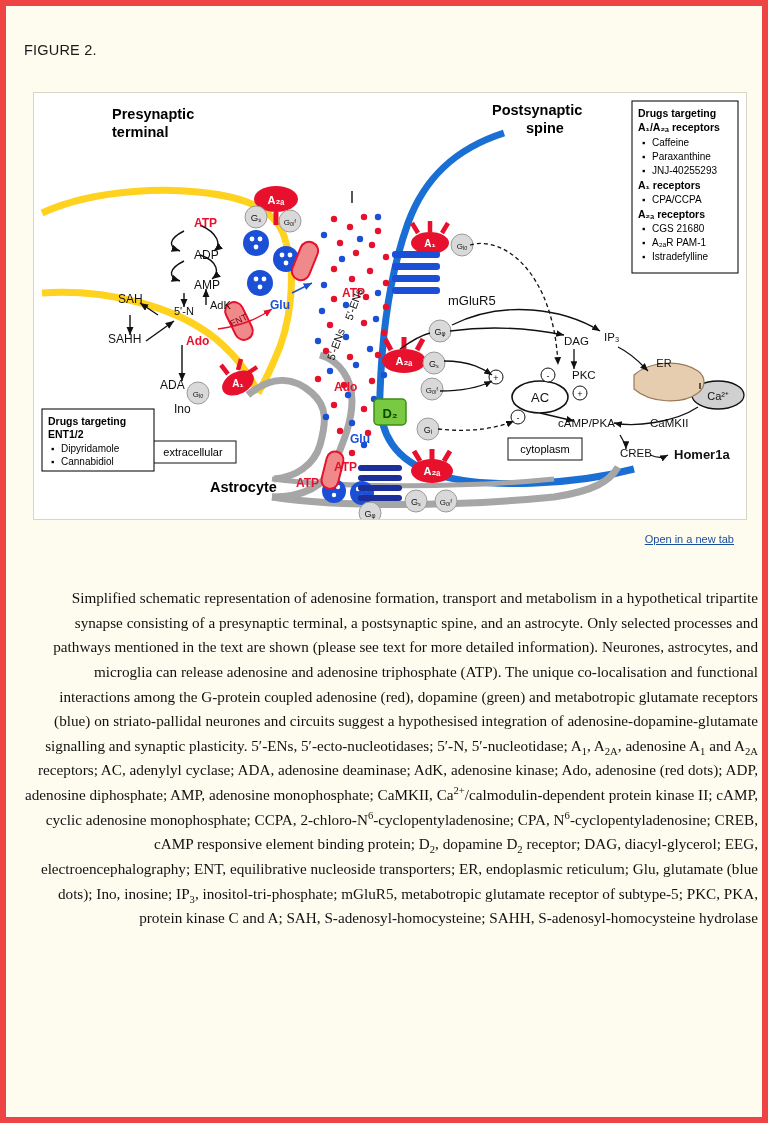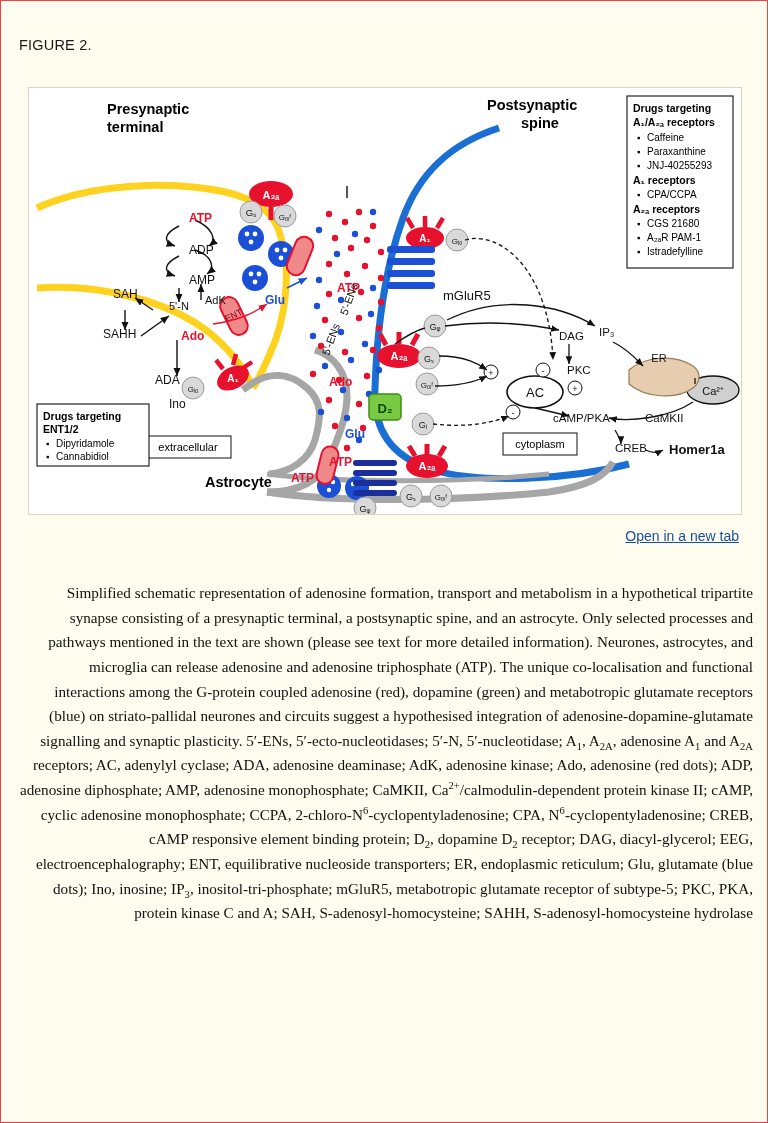--- a/index.html
+++ b/index.html
@@ -11,21 +11,21 @@
     height: 1123px;
     background: #fdfcef;
     font-family: "Liberation Serif", serif;
     color: #1a1a1a;
     overflow: hidden;
   }
   .page {
     position: relative;
     width: 768px;
     height: 1123px;
-    border: 1px solid #ef4444;
+    border: 6px solid #ef4444;
     box-sizing: border-box;
     background: #fdfcef;
   }
   .fig-label {
     position: absolute;
     left: 18px;
     top: 36px;
     font-family: "Liberation Sans", sans-serif;
     font-size: 14.5px;
     color: #1a1a1a;
@@ -40,21 +40,21 @@
     background: #ffffff;
     border: 1px solid #d8d5c2;
     box-sizing: border-box;
     overflow: hidden;
   }
   .open-tab {
     position: absolute;
     right: 28px;
     top: 527px;
     font-family: "Liberation Sans", sans-serif;
-    font-size: 14px;
+    font-size: 11px;
     color: #1a4f9c;
     text-decoration: underline;
     cursor: pointer;
   }
   .caption {
     position: absolute;
     left: 16px;
     top: 580px;
     width: 736px;
     font-family: "Liberation Serif", serif;

